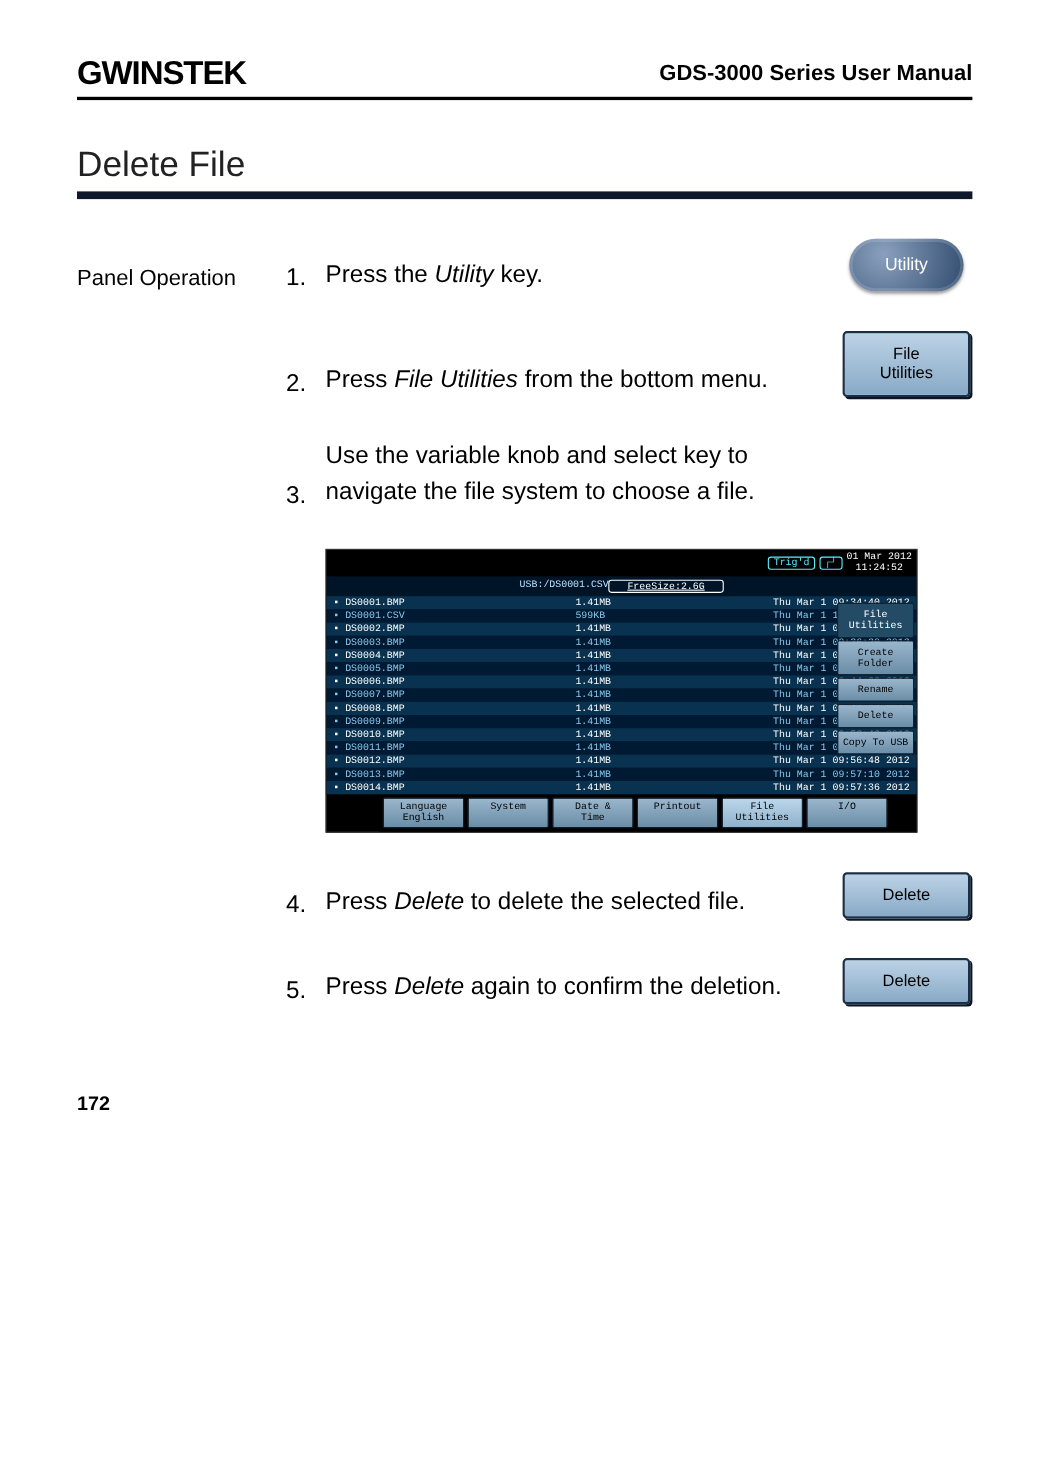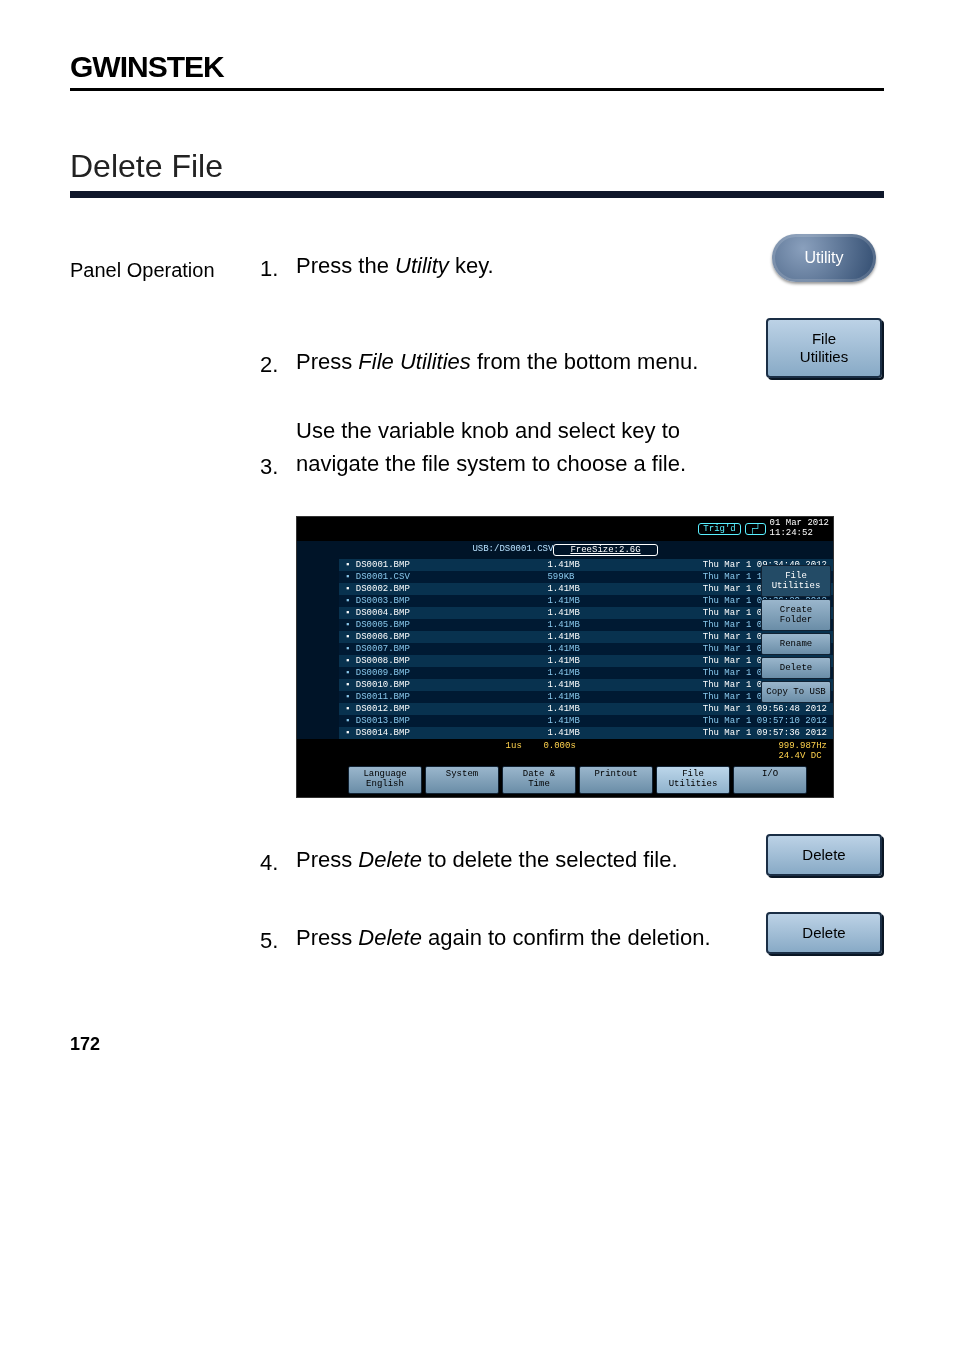--- a/index.html
+++ b/index.html
@@ -13,21 +13,21 @@
     padding: 50px 70px 30px 70px;
     box-sizing: border-box;
     width: 954px;
   }
   .header {
     display: flex;
     justify-content: space-between;
     align-items: center;
     border-bottom: 3px solid #000;
     padding-bottom: 4px;
-    margin-bottom: 57px;
+    margin-bottom: 40px;
   }
   .brand {
     font-family: Arial, sans-serif;
     font-weight: 900;
     font-size: 30px;
     letter-spacing: -1px;
   }
   .manual-title {
     font-weight: 700;
     font-size: 20px;
@@ -120,38 +120,38 @@
     color: #fff;
     font-size: 9px;
     font-family: Liberation Mono, monospace;
   }
   .tag {
     border: 1px solid #5af0ff;
     border-radius: 3px;
     padding: 0 4px;
     color: #5af0ff;
   }
-  .scope-date { text-align:left; line-height:1.1; }
+  .scope-date { text-align:center; line-height:1.1; }
   .path-row {
     display:flex; justify-content:center;
     padding:3px 6px;
     background:#001428;
   }
   .free-tag { border:1px solid #fff; color:#fff; padding:0 16px; border-radius:3px;text-decoration:underline; }
   .file-head, .file-row {
     display:flex;
     padding:1px 6px;
     background:#001a33;
   }
   .file-head { color:#fff; border-top:1px solid #224; border-bottom:1px solid #224; }
   .fn { width:42%; }
   .fs { width:20%; }
   .fd { width:38%; text-align:right; }
   .file-row.sel { background:#08324f; color:#fff; }
-  .file-row { color:#88c8ec;margin-left:42px; }
+  .file-row { color:#88c8ec; }
   .file-area { min-height:140px; background:#001428; }
   .side-menu {
     position:absolute; right:0; top:22px; width:70px;
     display:flex; flex-direction:column; gap:2px;
     padding:2px;
   }
   .scope-body { position:relative; display:flex; }
   .scope-main { flex:1; }
   .sbtn {
     background: linear-gradient(#9ab6cc,#6a8da7);
@@ -193,20 +193,21 @@
     margin-top:80px;
   }
 </style>
 </head>
 <body>
 
 <div class="page">
 
   <div class="header">
     <span class="brand">GWINSTEK</span>
+    <span class="manual-title">GDS-3000 Series User Manual</span>
   </div>
 
   <div class="section-title">Delete File</div>
 
   <div class="step-row">
     <div class="left-col">Panel Operation</div>
     <div class="num-col">1.</div>
     <div class="text-col">
       <span>Press the </span><span class="italic">Utility</span><span> key.</span>
     </div>
@@ -329,33 +330,20 @@
           </div>
       </div>
       <div class="side-menu">
         <div class="sbtn head">File Utilities</div>
         <div class="sbtn">Create Folder</div>
         <div class="sbtn">Rename</div>
         <div class="sbtn">Delete</div>
         <div class="sbtn">Copy To USB</div>
       </div>
     </div>
-    <div class="scope-status">
-      <span></span>
-      <span>
-        <span>1us</span>
-        &nbsp;&nbsp;
-        <span>0.000s</span>
-      </span>
-      <span>
-        <span>999.987Hz</span><br>
-        <span>24.4V</span>
-        <span>DC</span>
-      </span>
-    </div>
     <div class="bottom-menu">
       <div class="bbtn">
         <div>Language</div>
         <div>English</div>
       </div>
       <div class="bbtn">System</div>
       <div class="bbtn">
         <div>Date &amp;</div>
         <div>Time</div>
       </div>

